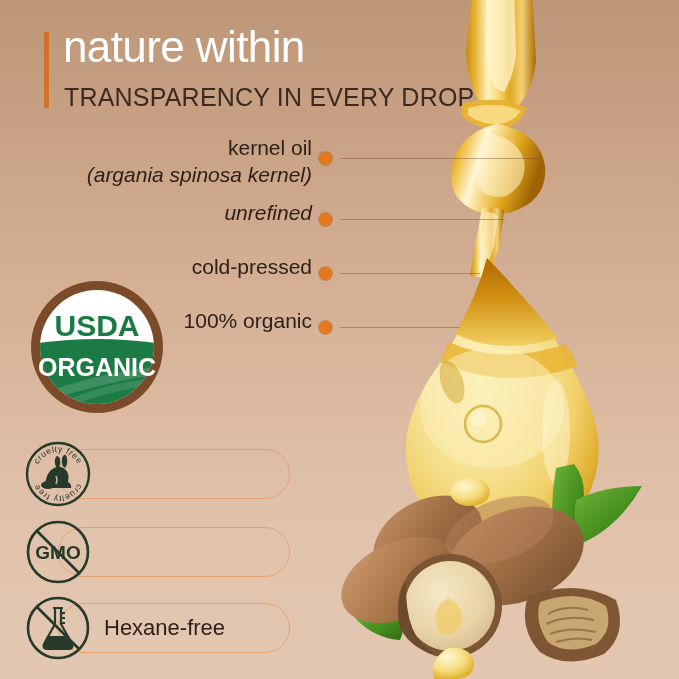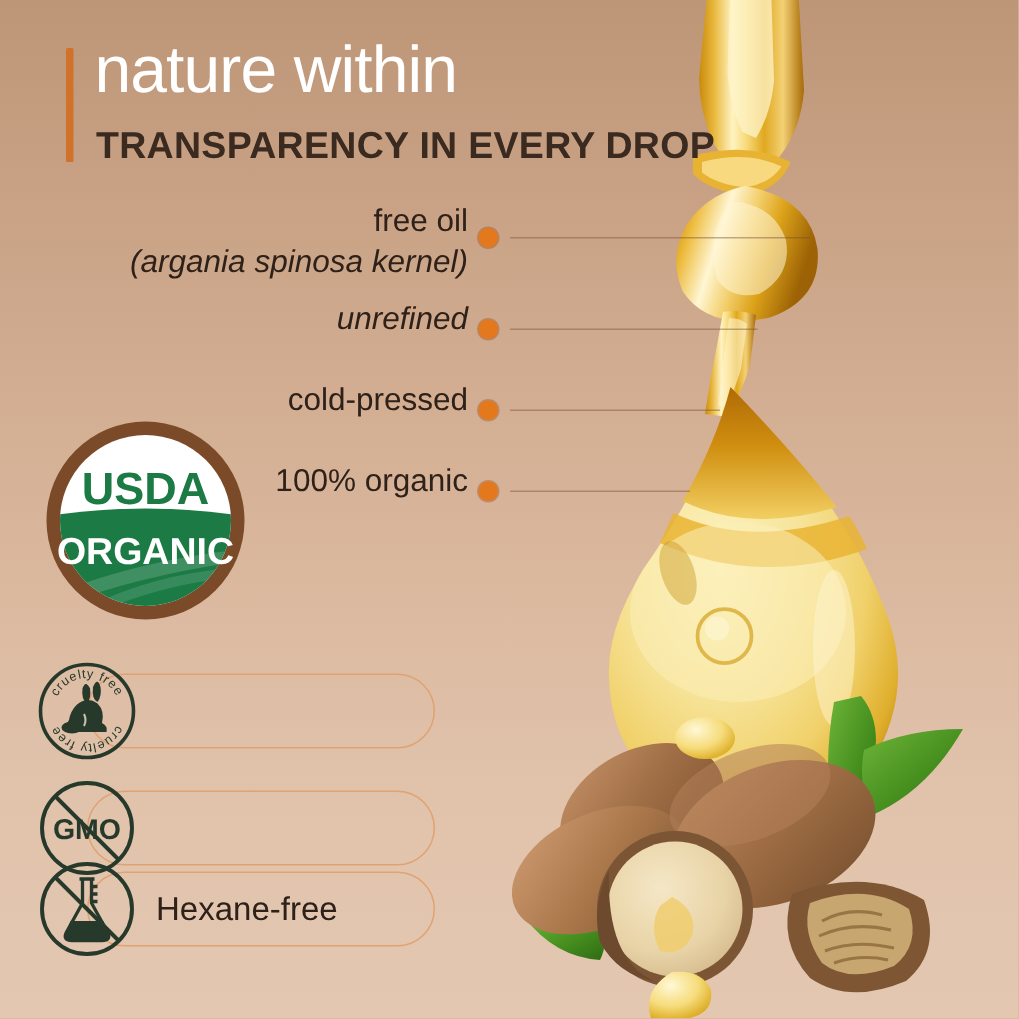--- a/index.html
+++ b/index.html
@@ -15,21 +15,21 @@
   
   #header{position:absolute;left:44px;top:28px;width:470px;}
   #accent-bar{position:absolute;left:0;top:4px;width:5px;height:76px;background:#d2722a;border-radius:1px;}
   #title{
     position:absolute;left:19px;top:-8px;
     font-size:44px;line-height:54px;color:#ffffff;font-weight:400;
     letter-spacing:-0.6px;white-space:nowrap;
   }
   #subtitle{
     position:absolute;left:20px;top:54px;
-    font-size:25px;line-height:30px;color:#3a2a20;font-weight:700;
+    font-size:25px;line-height:30px;color:#3a2a20;font-weight:400;
     letter-spacing:0.2px;white-space:nowrap;
   }
   
   .callout{position:absolute;height:0;}
   .callout .ctext{
     position:absolute;right:28px;
     font-size:21px;line-height:27px;color:#2e2119;text-align:right;
     white-space:nowrap;font-weight:400;
   }
   .callout .ctext .l2{display:block;font-style:italic;}
@@ -170,21 +170,21 @@
   </svg>
 
   <div id="header">
     <div id="accent-bar"></div>
     <div id="title">nature within</div>
     <div id="subtitle">TRANSPARENCY IN EVERY DROP</div>
   </div>
 
   <div class="callout" style="left:0;top:152px;width:340px;">
     <div class="ctext" style="top:-18px;">
-      <span>free oil</span>
+      <span>kernel oil</span>
       <span class="l2">(argania spinosa kernel)</span>
     </div>
     <div class="cdot" style="right:8px;top:0;"></div>
     <div class="cline" style="left:340px;top:6px;width:200px;"></div>
   </div>
 
   <div class="callout" style="left:0;top:213px;width:340px;">
     <div class="ctext" style="top:-14px;font-style:italic;">
       <span>unrefined</span>
     </div>
@@ -247,21 +247,21 @@
 
   <div class="badge-row" style="top:518px;width:270px;">
     <div class="badge-pill"></div>
     <svg class="badge-seal" viewBox="0 0 68 68" xmlns="http://www.w3.org/2000/svg">
       <circle cx="34" cy="34" r="30" fill="none" stroke="#26392b" stroke-width="2.6"></circle>
       <text x="34" y="41" text-anchor="middle" font-family="Liberation Sans, sans-serif" font-size="19" font-weight="bold" fill="#26392b">GMO</text>
       <line x1="13" y1="13" x2="55" y2="55" stroke="#26392b" stroke-width="2.6"></line>
     </svg>
   </div>
 
-  <div class="badge-row" style="top:572px;width:270px;">
+  <div class="badge-row" style="top:594px;width:270px;">
     <div class="badge-pill"></div>
     <svg class="badge-seal" viewBox="0 0 68 68" xmlns="http://www.w3.org/2000/svg">
       <circle cx="34" cy="34" r="30" fill="none" stroke="#26392b" stroke-width="2.6"></circle>
       <g stroke="#26392b" stroke-width="2.2" fill="none" stroke-linejoin="round">
         <path d="M29 14 L39 14 M31 14 L31 30 L20 50 Q18 55 24 55 L44 55 Q50 55 48 50 L37 30 L37 14"></path>
         <path d="M37 19 L41 19 M37 24 L41 24 M37 29 L41 29"></path>
       </g>
       <path d="M23 42 L45 42 L48 50 Q50 55 44 55 L24 55 Q18 55 20 50 Z" fill="#26392b"></path>
       <line x1="13" y1="13" x2="55" y2="55" stroke="#26392b" stroke-width="2.6"></line>
     </svg>

